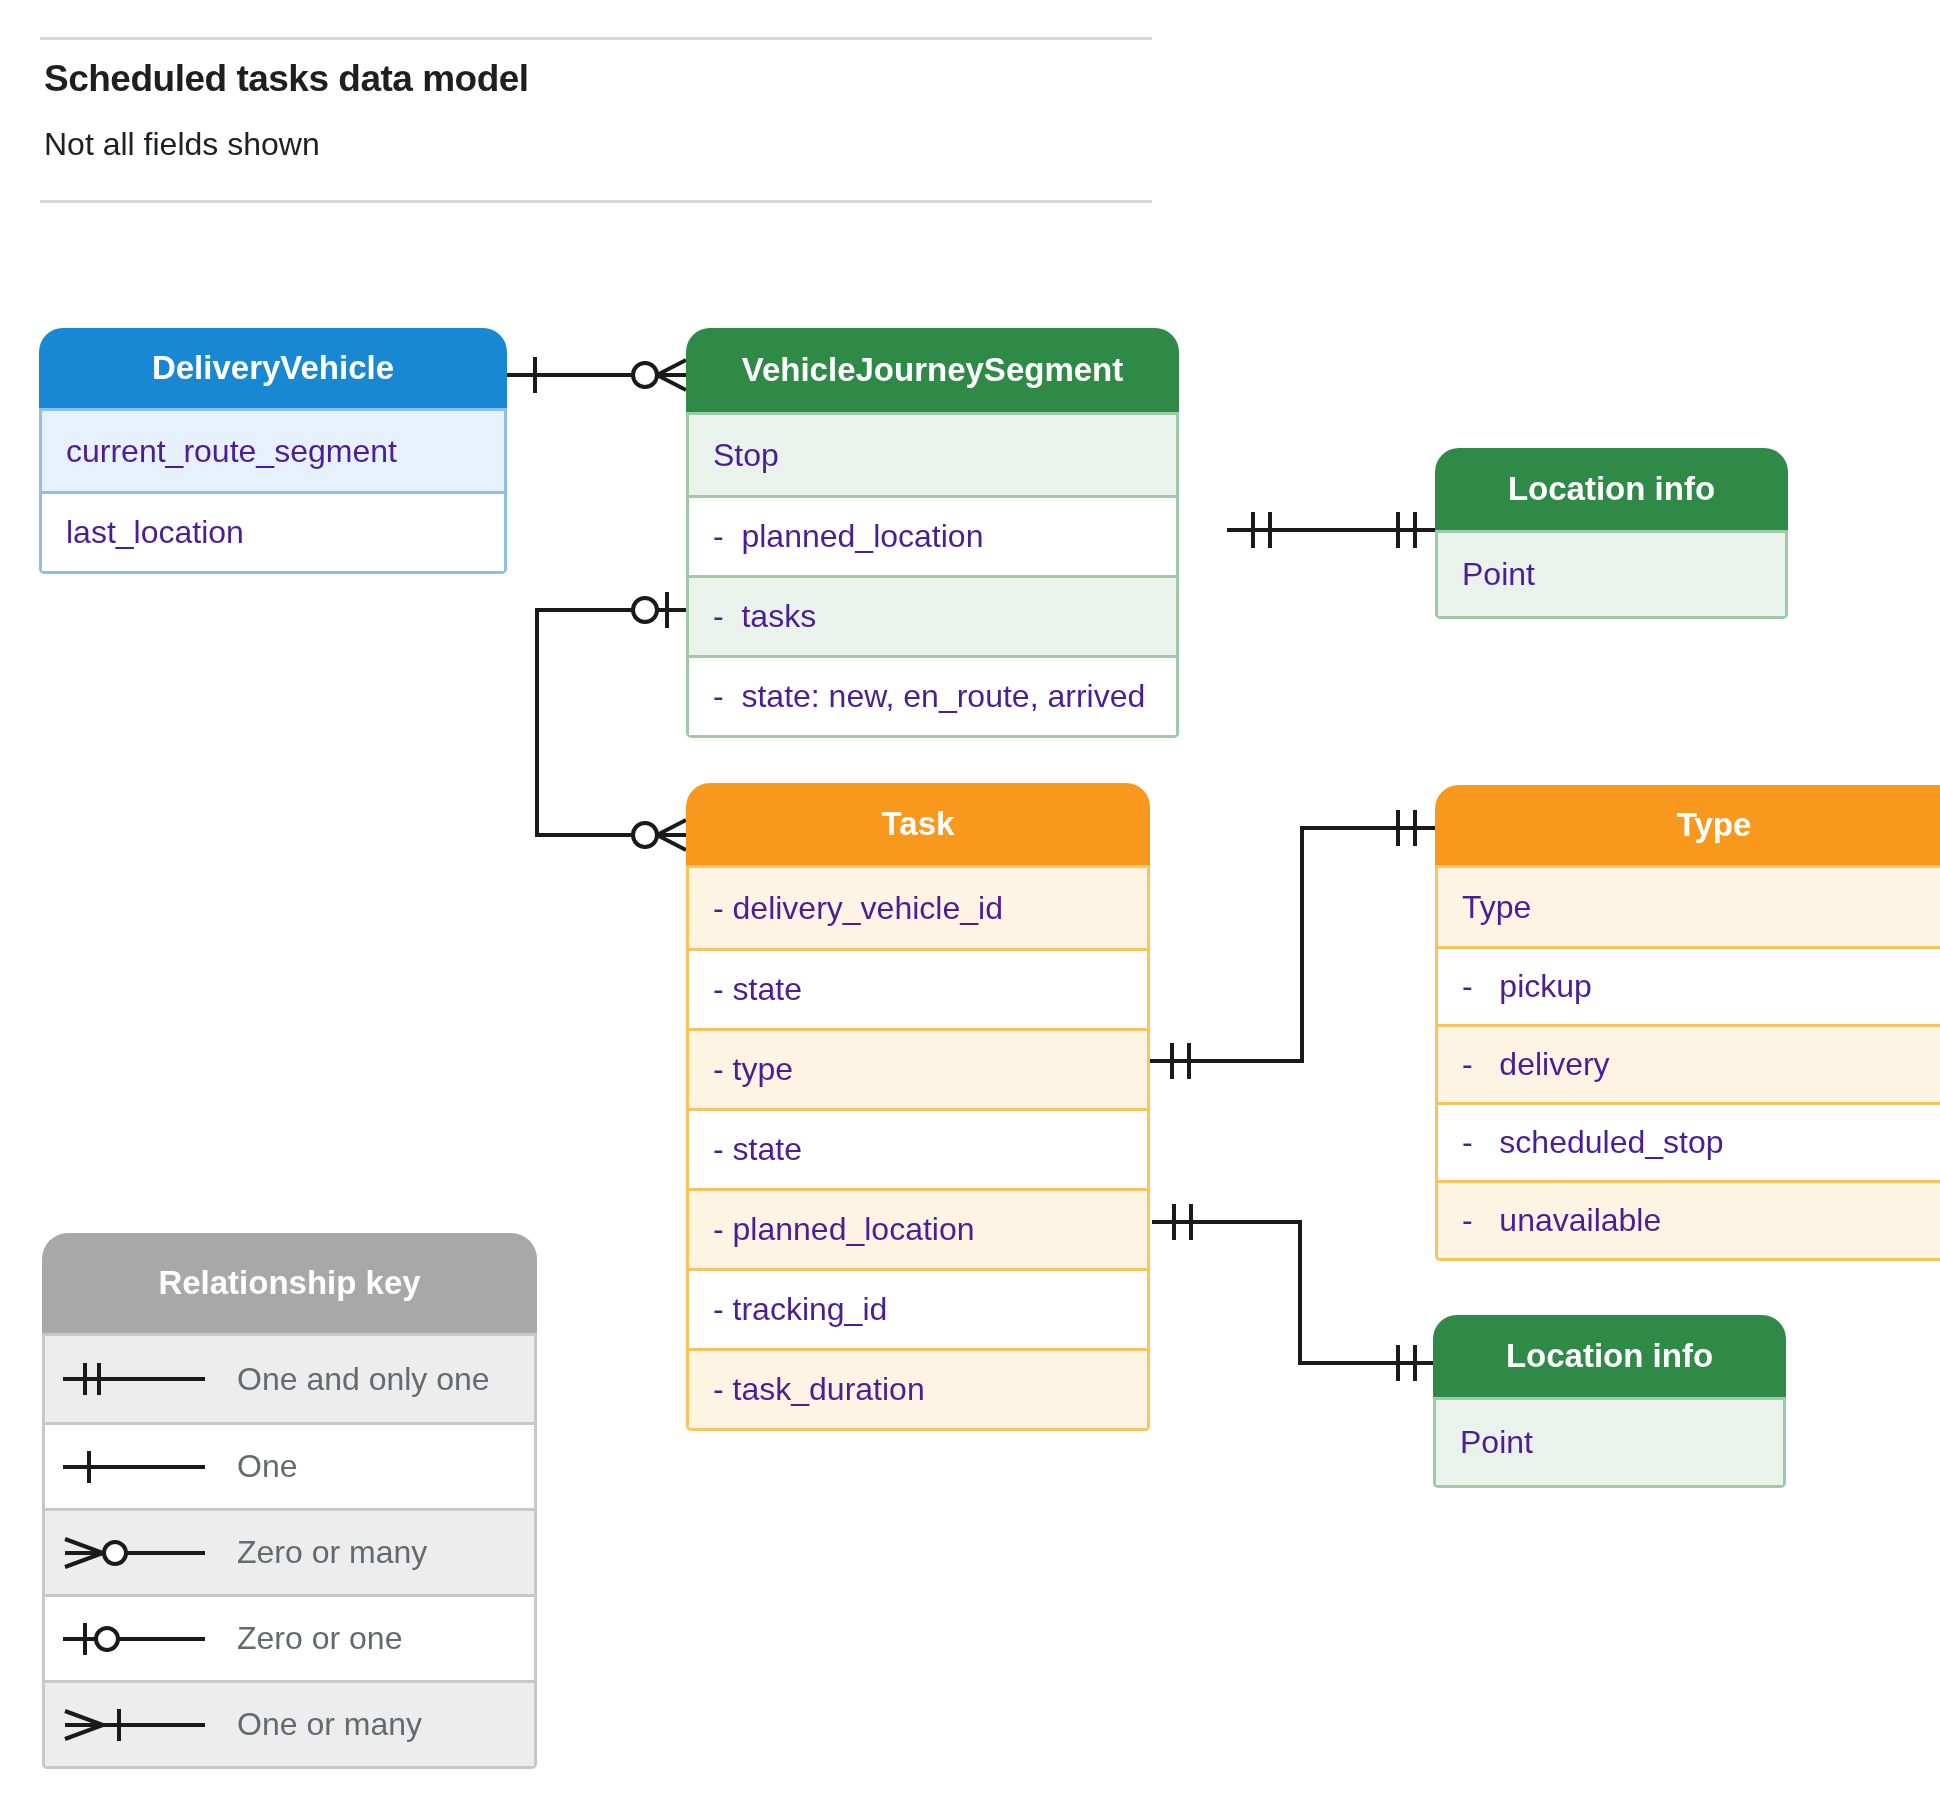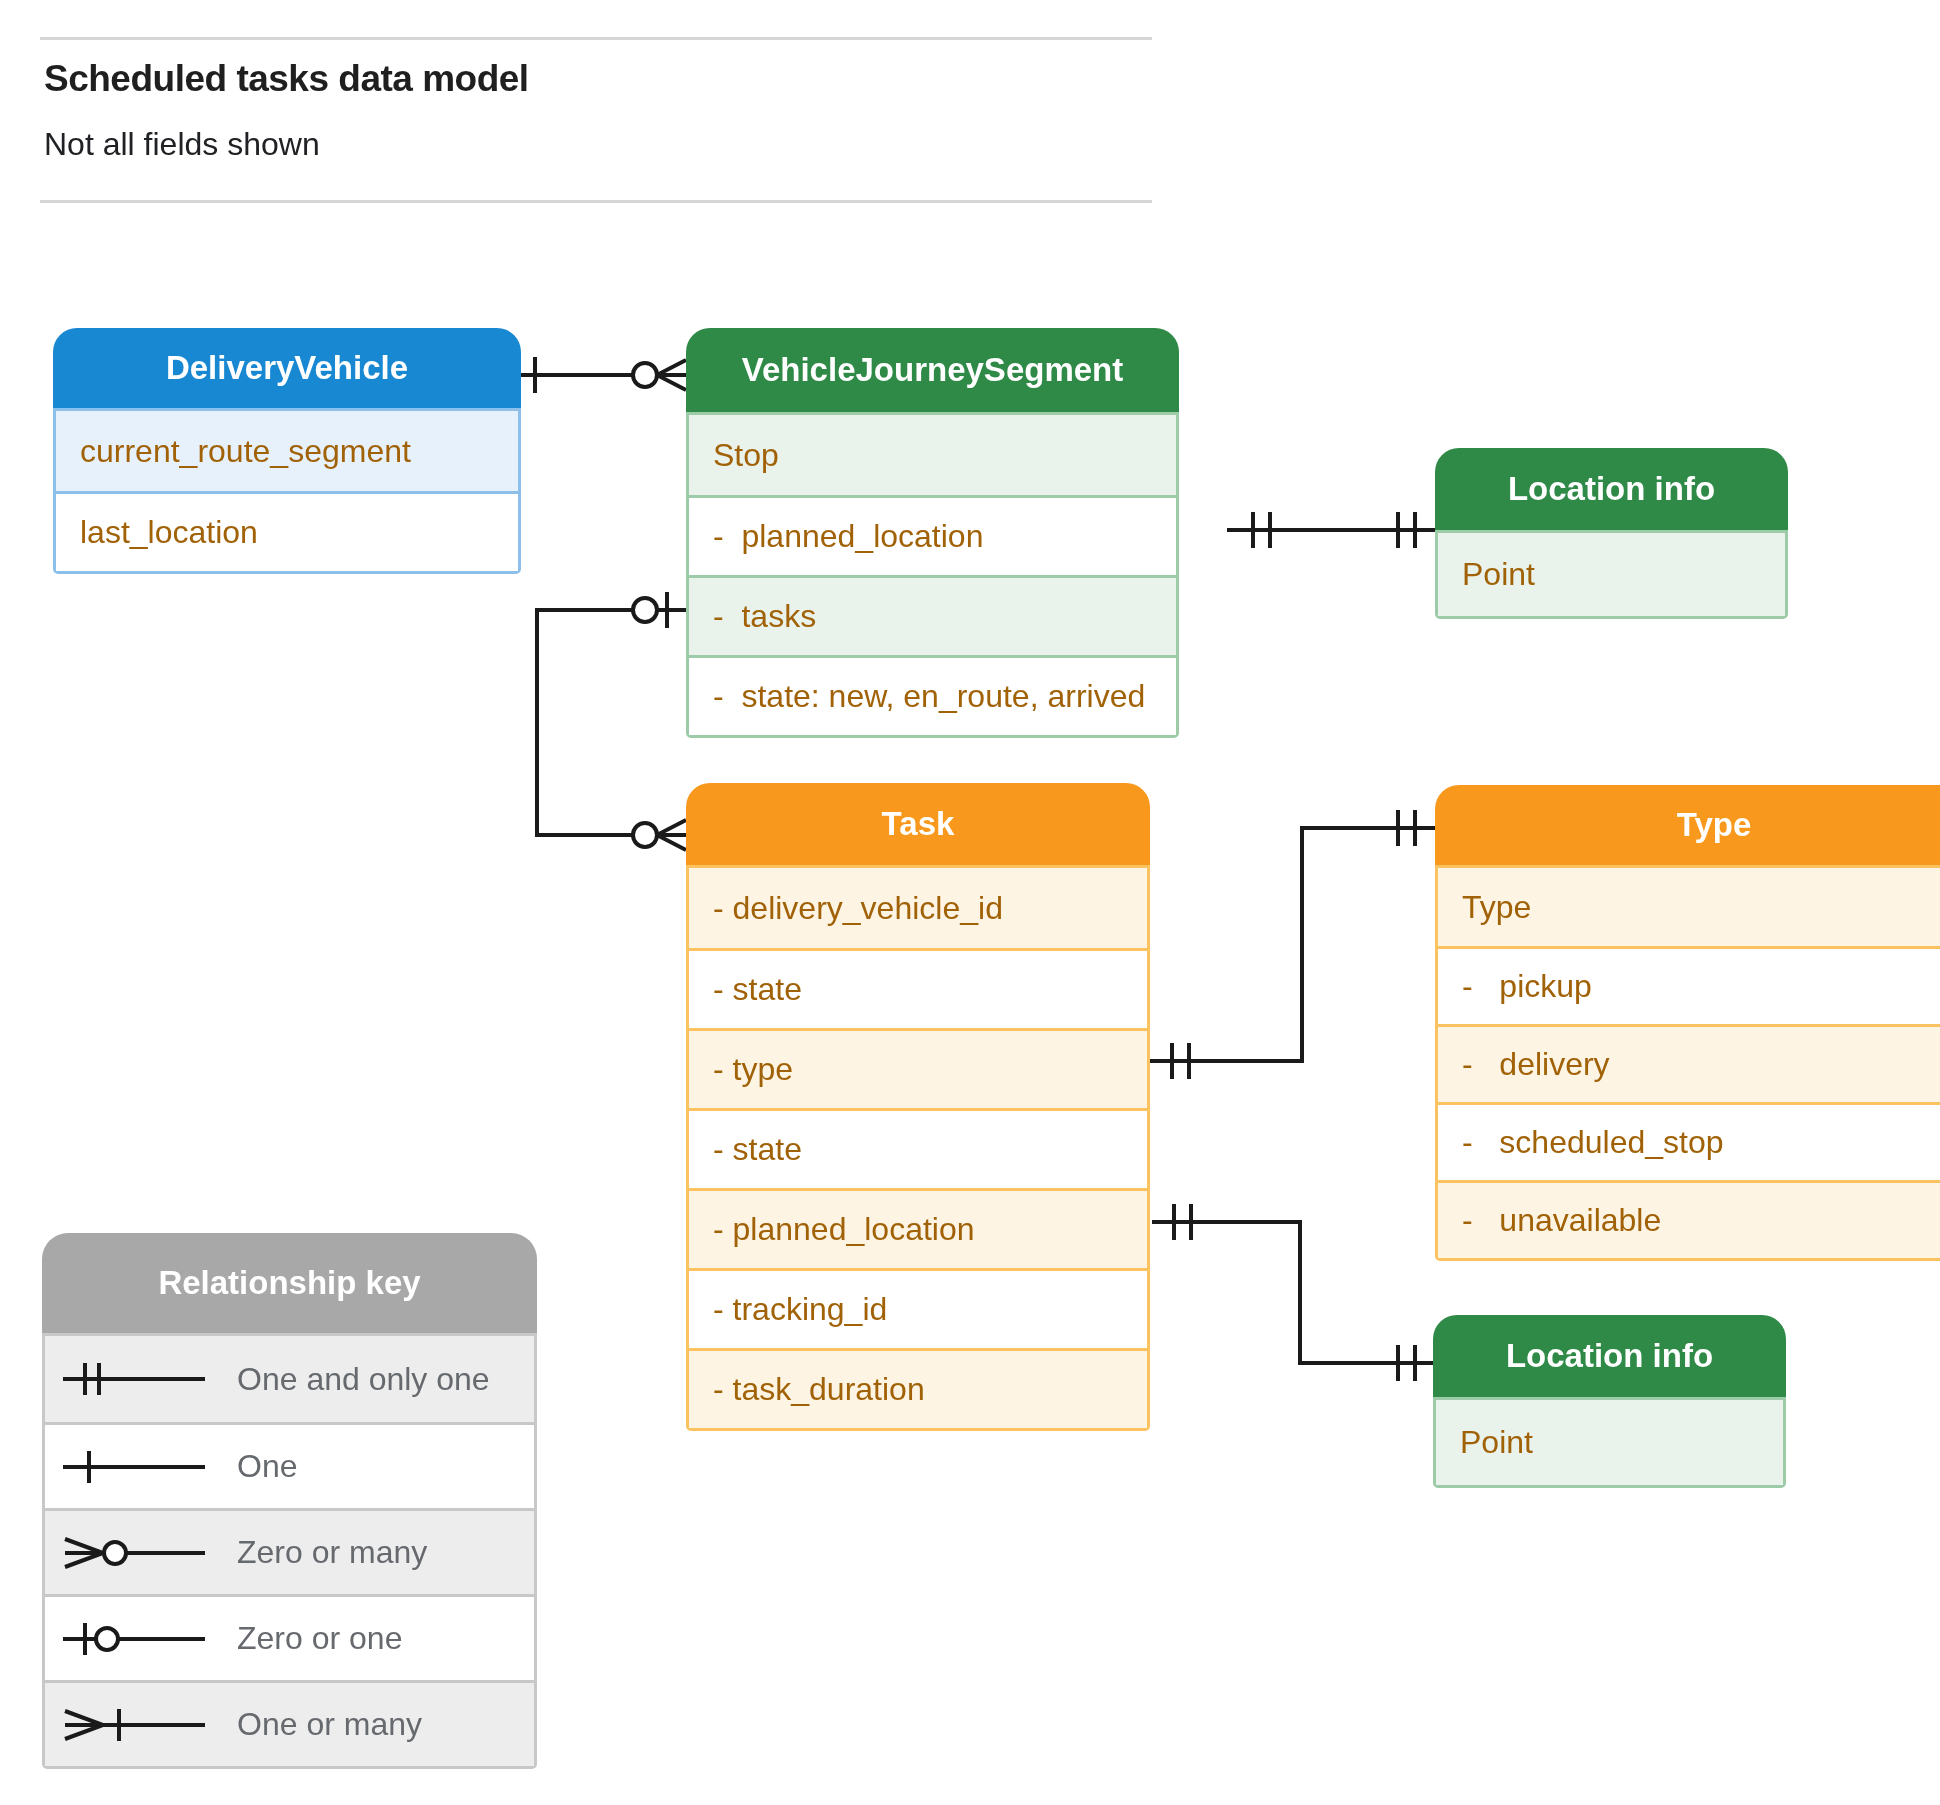--- a/index.html
+++ b/index.html
@@ -17,32 +17,32 @@
   .entity-header{
     height:80px;display:flex;align-items:center;justify-content:center;
     background:var(--hd);color:#fff;font-size:33px;font-weight:bold;
     border-radius:24px 24px 0 0;box-sizing:border-box;
   }
   .entity-body{
     border:3px solid var(--bd);border-radius:0 0 5px 5px;background:#fff;box-sizing:border-box;
   }
   .entity-row{
     height:80px;display:flex;align-items:center;padding-left:24px;
-    font-size:32px;color:#a16207;background:#fff;box-sizing:border-box;
+    font-size:32px;color:#4c1d95;background:#fff;box-sizing:border-box;
   }
   .entity-row span{white-space:pre;}
   .entity-row:nth-child(odd){background:var(--tint);}
   .entity-row + .entity-row{border-top:3px solid var(--bd);}
 
   .theme-blue  {--hd:#1888D2;--bd:#8CC0EA;--tint:#E7F1FB;}
   .theme-green {--hd:#2F8A47;--bd:#9DCBA8;--tint:#E9F3EC;}
   .theme-orange{--hd:#F8991D;--bd:#FBC35F;--tint:#FDF4E4;}
   .theme-gray  {--hd:#A8A8A8;--bd:#C8C8C8;--tint:#EDEDED;}
 
-  #entity-delivery-vehicle{left:39px;top:328px;width:468px;margin-left:14px;}
+  #entity-delivery-vehicle{left:39px;top:328px;width:468px;}
   #entity-vehicle-journey-segment{left:686px;top:328px;width:493px;}
   #entity-vehicle-journey-segment .entity-header{height:84px;}
   #entity-location-info-top{left:1435px;top:448px;width:353px;}
   #entity-location-info-top .entity-header{height:82px;}
   #entity-location-info-top .entity-row{height:83px;}
   #entity-task{left:686px;top:783px;width:464px;}
   #entity-task .entity-header{height:82px;}
   #entity-type{left:1435px;top:785px;width:558px;}
   #entity-type .entity-row{height:78px;}
   #entity-location-info-bottom{left:1433px;top:1315px;width:353px;}

